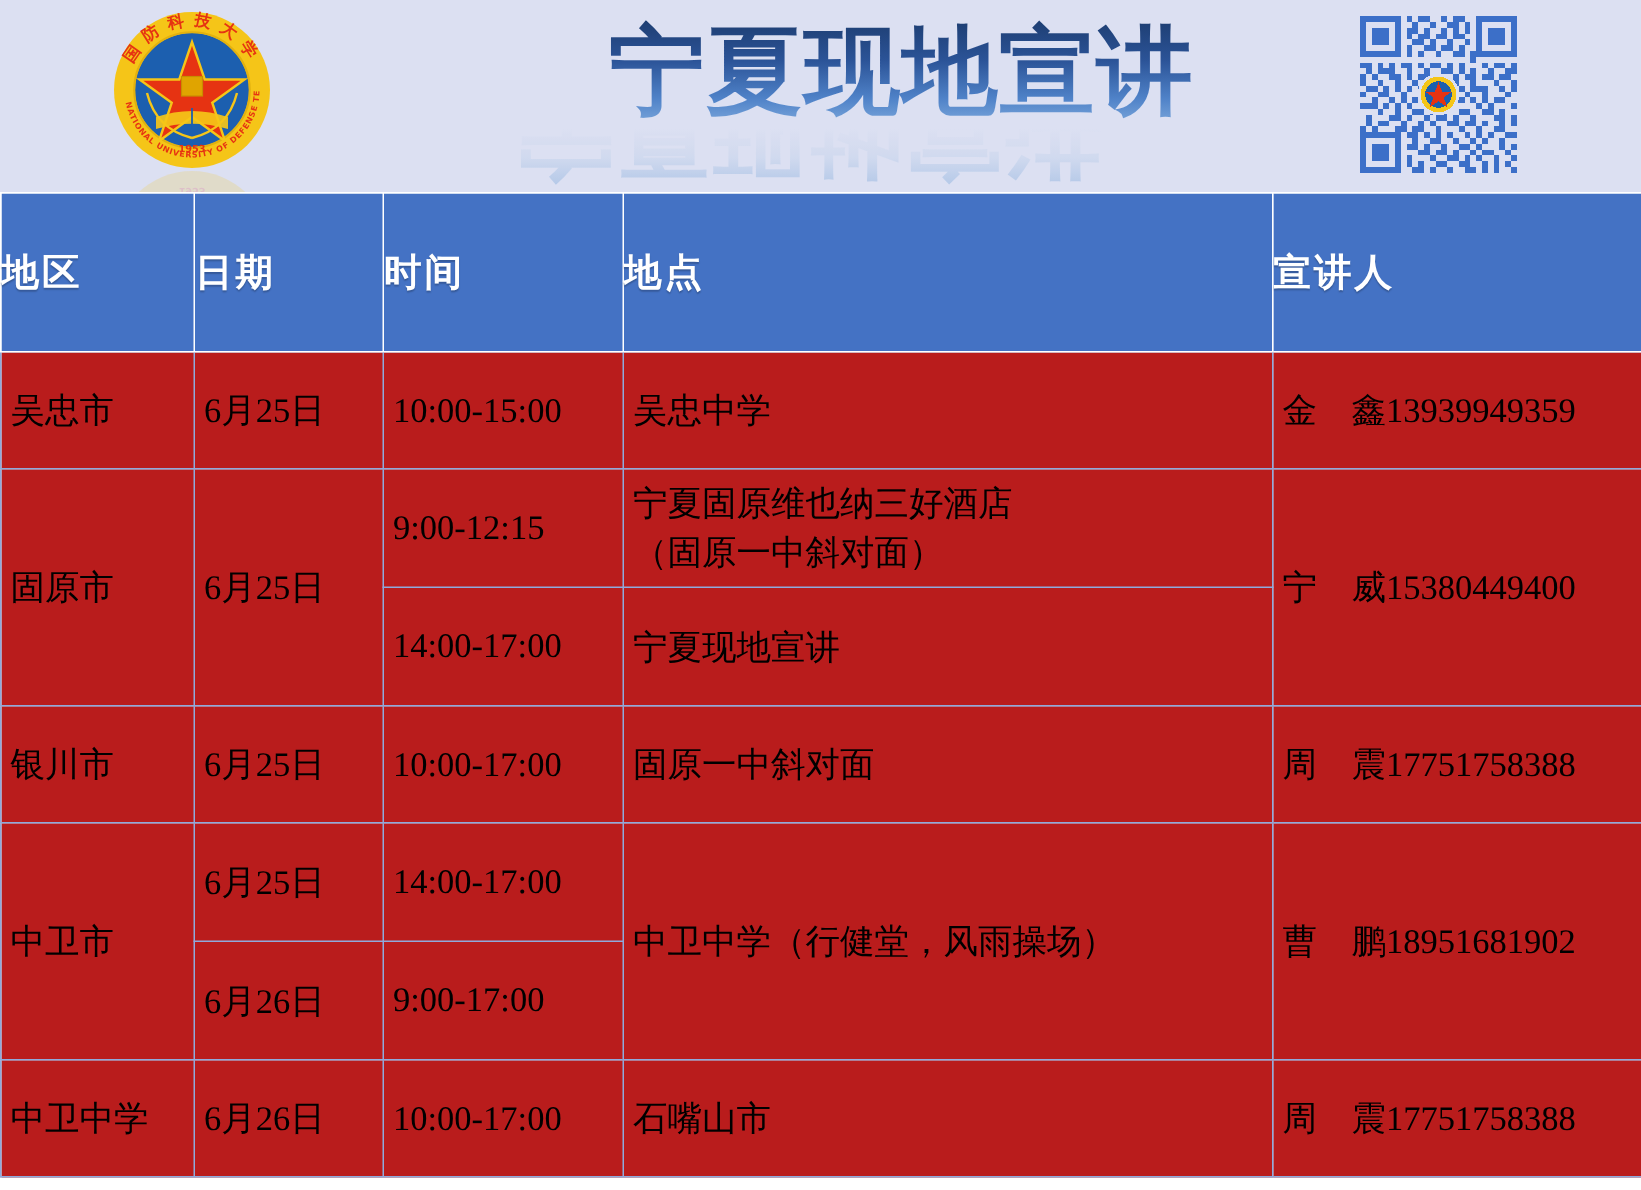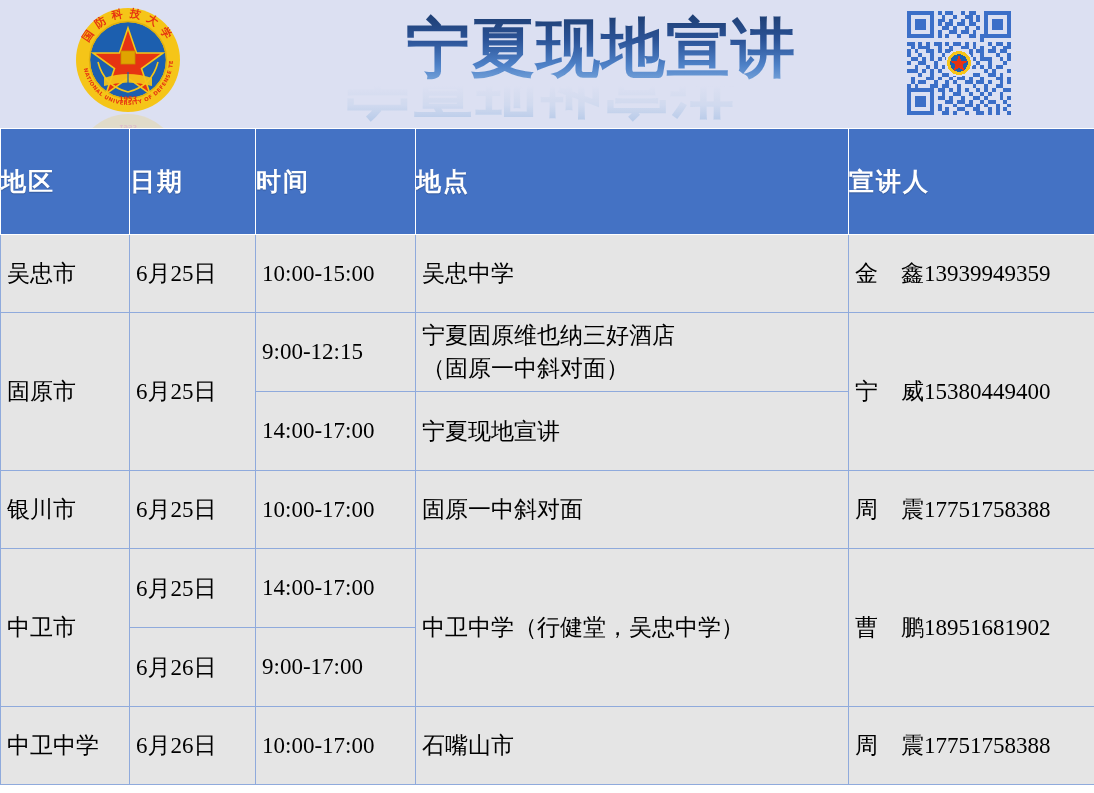--- a/index.html
+++ b/index.html
@@ -135,21 +135,21 @@
     font-size: 25px;
     letter-spacing: 2px;
     height: 106px;
     border-color: #ffffff;
     text-shadow: 0 1px 1px rgba(0,0,0,0.22);
   }
 
   table.schedule tbody td {
     font-family: "Liberation Serif", serif;
     font-size: 23px;
-    background: #e5e5e5;
+    background: #b91c1c;
     padding: 4px 6px;
   }
 
   td.r-single { height: 78px; }
   td.r-half   { height: 79px; }
 
   td.place-multi { line-height: 1.45; margin-top: 8px; }
 
   td.speaker { text-align: left; padding-left: 22px; }
 
@@ -441,21 +441,21 @@
         <td class="r-single">6月25日</td>
         <td class="r-single time-cell">10:00-17:00</td>
         <td class="r-single">固原一中斜对面</td>
         <td class="r-single speaker">周　震17751758388</td>
       </tr>
 
       <tr>
         <td class="r-half" rowspan="2">中卫市</td>
         <td class="r-half">6月25日</td>
         <td class="r-half time-cell">14:00-17:00</td>
-        <td class="r-half" rowspan="2">中卫中学（行健堂，吴忠中学）</td>
+        <td class="r-half" rowspan="2">中卫中学（行健堂，风雨操场）</td>
         <td class="r-half speaker" rowspan="2">曹　鹏18951681902</td>
       </tr>
 
       <tr>
         <td class="r-half">6月26日</td>
         <td class="r-half time-cell">9:00-17:00</td>
       </tr>
 
       <tr>
         <td class="r-single">中卫中学</td>

